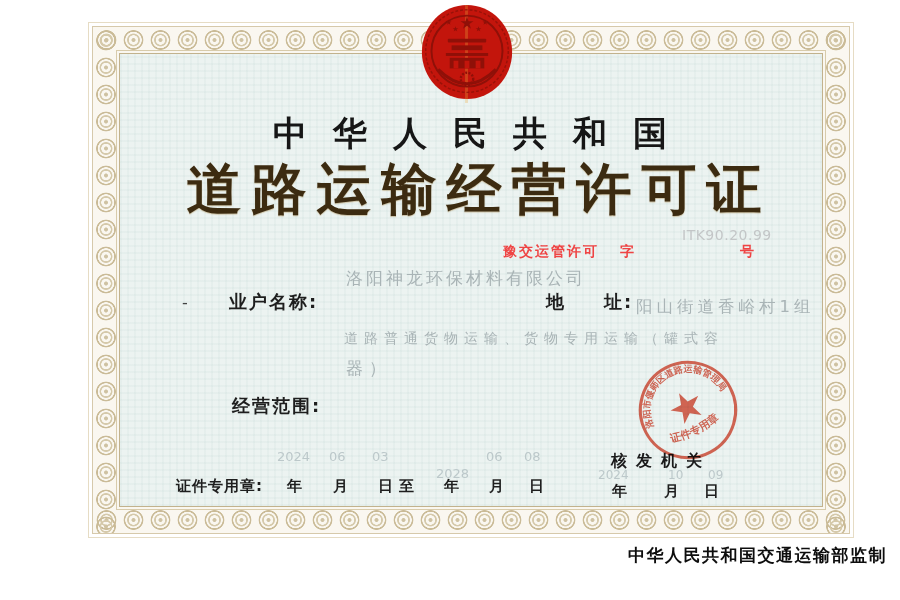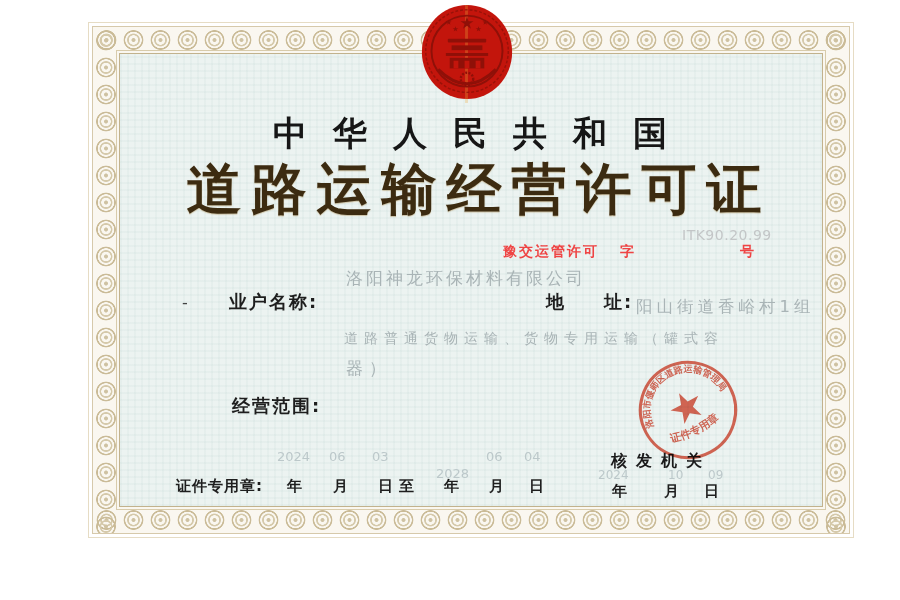--- a/index.html
+++ b/index.html
@@ -156,23 +156,24 @@
   <span class="abs small-label" style="left:612px; top:482px;">年</span>
   <span class="abs small-label" style="left:664px; top:482px;">月</span>
   <span class="abs small-label" style="left:704px; top:482px;">日</span>
 
   <span class="abs small-label" style="left:176px; top:477px; letter-spacing:1px;">证件专用章:</span>
   <span class="abs faint" style="left:277px; top:449px; font-size:13px;">2024</span>
   <span class="abs faint" style="left:329px; top:449px; font-size:13px;">06</span>
   <span class="abs faint" style="left:372px; top:449px; font-size:13px;">03</span>
   <span class="abs faint" style="left:436px; top:466px; font-size:13px;">2028</span>
   <span class="abs faint" style="left:486px; top:449px; font-size:13px;">06</span>
-  <span class="abs faint" style="left:524px; top:449px; font-size:13px;">04</span>
+  <span class="abs faint" style="left:524px; top:449px; font-size:13px;">08</span>
   <span class="abs small-label" style="left:287px; top:477px;">年</span>
   <span class="abs small-label" style="left:333px; top:477px;">月</span>
   <span class="abs small-label" style="left:378px; top:477px;">日</span>
   <span class="abs small-label" style="left:399px; top:477px;">至</span>
   <span class="abs small-label" style="left:444px; top:477px;">年</span>
   <span class="abs small-label" style="left:489px; top:477px;">月</span>
   <span class="abs small-label" style="left:529px; top:477px;">日</span>
 
+  <div class="abs footer-imprint">中华人民共和国交通运输部监制</div>
 
 </div>
 
 </body></html>

